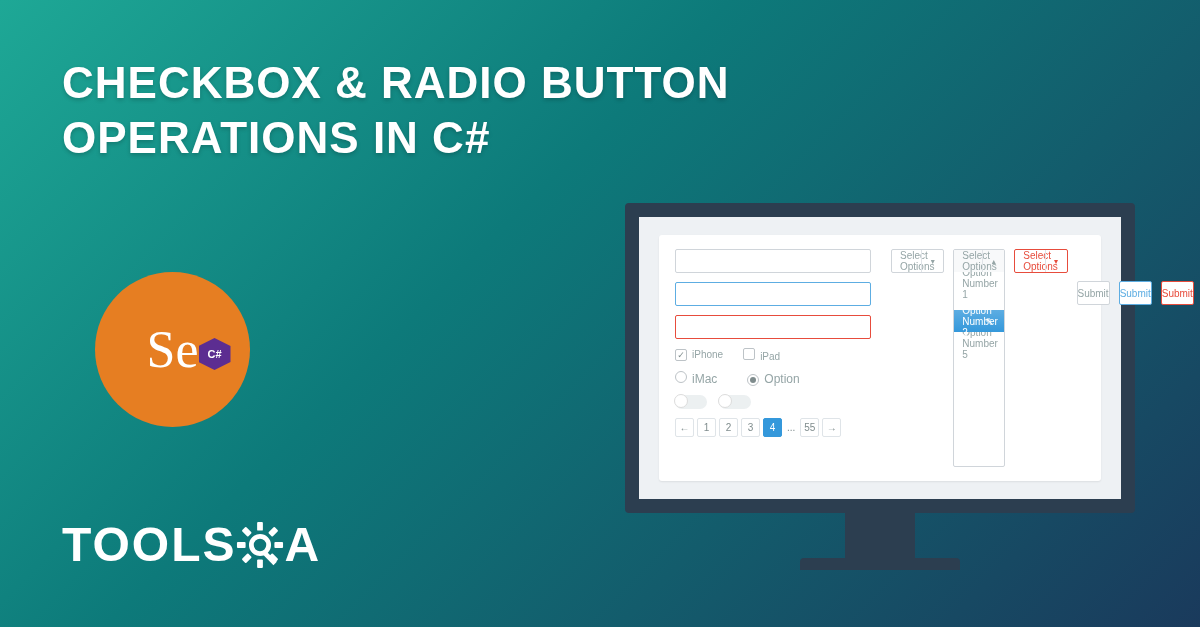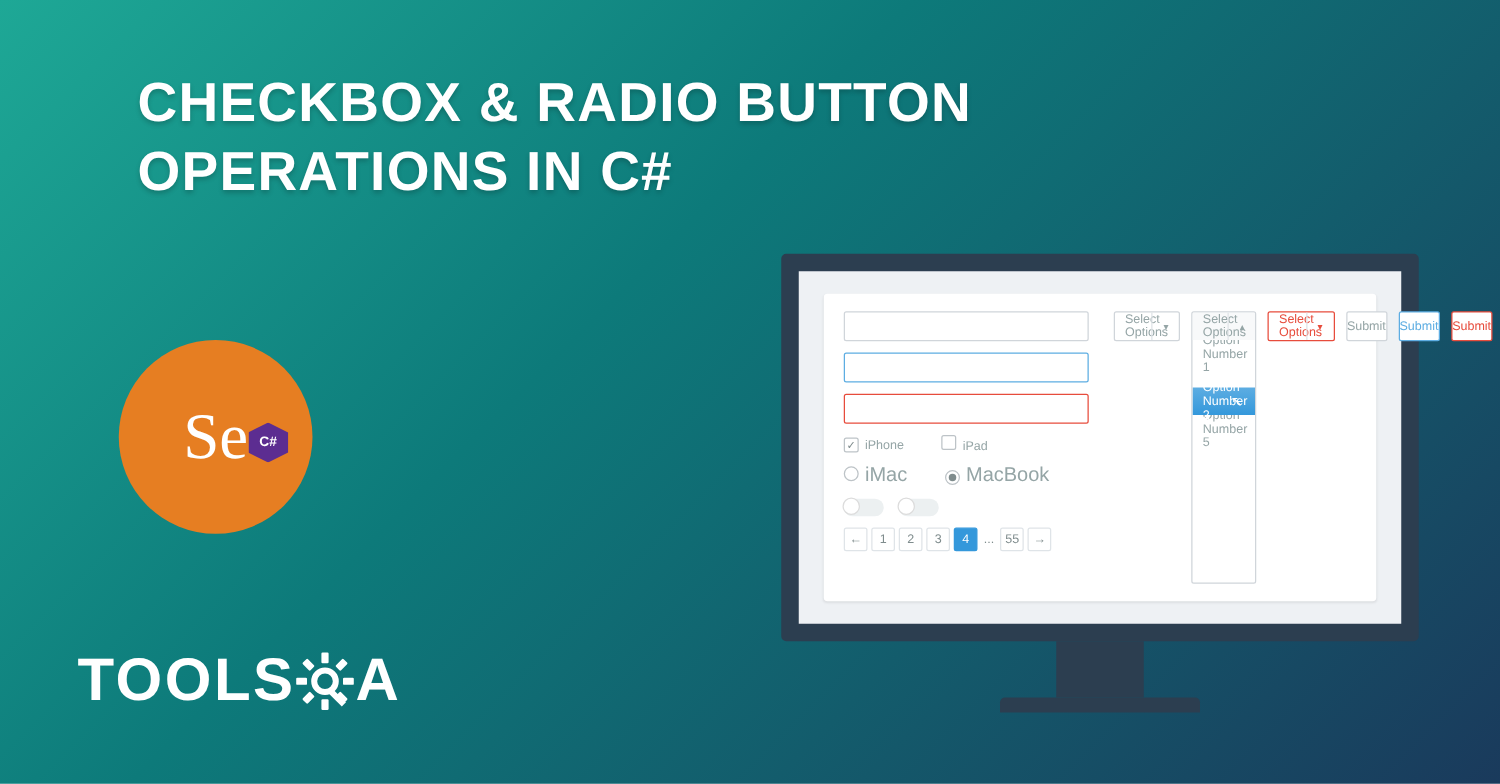--- a/index.html
+++ b/index.html
@@ -14,21 +14,20 @@
 .title {
   position: absolute;
   top: 55px;
   left: 62px;
   color: #fff;
   font-size: 44px;
   font-weight: 900;
   letter-spacing: 1px;
   line-height: 1.25;
   text-shadow: 0 2px 4px rgba(0,0,0,0.2);
-  margin-left: 48px;
 }
 .selenium-badge {
   position: absolute;
   top: 272px;
   left: 95px;
   width: 155px;
   height: 155px;
   background: #e67e22;
   border-radius: 50%;
   display: flex;
@@ -116,24 +115,24 @@
 .col-left { flex: 0 0 196px; display: flex; flex-direction: column; gap: 9px; }
 .col-right { flex: 1; display: flex; flex-direction: row; gap: 9px; }
 .text-input {
   height: 24px;
   border: 1px solid #d0d5da;
   border-radius: 2px;
   background: #fff;
 }
 .text-input.blue { border-color: #5dade2; }
 .text-input.red { border-color: #e74c3c; }
-.check-row { display: flex; gap: 30px; font-size: 10px; color: #95a5a6; align-items: center; }
+.check-row { display: flex; gap: 20px; font-size: 10px; color: #95a5a6; align-items: center; }
 .check-row .cb { width: 12px; height: 12px; border: 1px solid #bdc3c7; border-radius: 2px; display: inline-flex; align-items: center; justify-content: center; margin-right: 5px; background: #fff; }
 .check-row .cb.checked::after { content: "✓"; font-size: 9px; color: #7f8c8d; }
-.radio-row { display: flex; gap: 30px; font-size: 16px; color: #95a5a6; align-items: flex-end; }
+.radio-row { display: flex; gap: 30px; font-size: 12px; color: #95a5a6; align-items: flex-end; }
 .radio-row .rb { width: 12px; height: 12px; border: 1px solid #bdc3c7; border-radius: 50%; display: inline-flex; align-items: center; justify-content: center; margin-right: 5px; background: #fff; }
 .radio-row .rb.checked::after { content: ""; width: 6px; height: 6px; background: #7f8c8d; border-radius: 50%; }
 .toggle-row { display: flex; gap: 12px; }
 .toggle { width: 32px; height: 14px; background: #ecf0f1; border-radius: 7px; position: relative; }
 .toggle .knob { position: absolute; width: 14px; height: 14px; background: #fff; border: 1px solid #dcdcdc; border-radius: 50%; top: -1px; left: -1px; }
 .pager { display: flex; gap: 3px; align-items: center; font-size: 10px; color: #7f8c8d; }
 .pager .pg { width: 19px; height: 19px; border: 1px solid #dfe4e8; border-radius: 2px; display: flex; align-items: center; justify-content: center; background: #fff; }
 .pager .pg.active { background: #3498db; color: #fff; border-color: #3498db; }
 .pager .ellipsis { padding: 0 2px; }
 .select {
@@ -206,20 +205,21 @@
   flex: 1;
   height: 24px;
   border: 1px solid #d0d5da;
   border-radius: 2px;
   background: #fff;
   font-size: 10px;
   color: #95a5a6;
   display: flex;
   align-items: center;
   justify-content: center;
+  margin-top: 32px;
 }
 .btn.blue { border-color: #5dade2; color: #5dade2; }
 .btn.red { border-color: #e74c3c; color: #e74c3c; }
 </style>
 </head>
 <body>
 
 <div class="title">
   <div>CHECKBOX &amp; RADIO BUTTON</div>
   <div>OPERATIONS IN C#</div>
@@ -259,21 +259,21 @@
       <div class="col-left">
         <div class="text-input"></div>
         <div class="text-input blue"></div>
         <div class="text-input red"></div>
         <div class="check-row">
           <span><span class="cb checked"></span><span>iPhone</span></span>
           <span><span class="cb"></span><span>iPad</span></span>
         </div>
         <div class="radio-row">
           <span><span class="rb"></span><span>iMac</span></span>
-          <span><span class="rb checked"></span><span>MacBook</span></span>
+          <span><span class="rb checked"></span><span>Option</span></span>
         </div>
         <div class="toggle-row">
           <div class="toggle">
               <div class="knob"></div>
             </div>
           <div class="toggle">
               <div class="knob"></div>
             </div>
         </div>
         <div class="pager">

